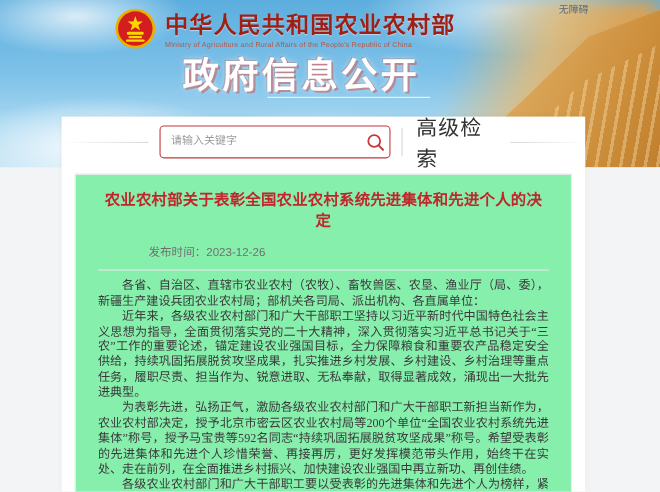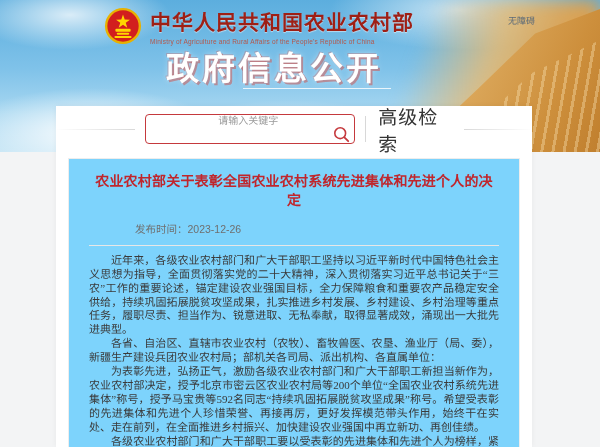--- a/index.html
+++ b/index.html
@@ -22,50 +22,50 @@
   .wheat-tex { position:absolute; right:0; top:40px; width:230px; height:112px; opacity:.5;
     clip-path:polygon(100% 0%, 100% 100%, 34% 100%, 70% 30%);
     background:repeating-linear-gradient(100deg, rgba(255,235,190,.7) 0 3px, rgba(0,0,0,0) 3px 11px); }
 
   .logo { position:absolute; left:104px; top:6px; display:flex; align-items:center; gap:8px; cursor:pointer; }
   .emblem { width:38px; height:38px; flex:0 0 auto; }
   .ministry-cn { font-size:21px; font-weight:bold; color:#9e1f15; letter-spacing:1px;
     text-shadow:0 1px 1px rgba(255,255,255,.5); font-family:"Liberation Serif", serif; }
   .ministry-en { font-size:6.5px; color:#b5564a; margin-top:2px; letter-spacing:.2px; white-space:nowrap; }
 
-  .accessibility { position:absolute; left:508px; top:14px; font-size:9px; color:#5a6a78; cursor:pointer; }
+  .accessibility { position:absolute; left:508px; top:2px; font-size:9px; color:#5a6a78; cursor:pointer; }
 
   .banner-title { position:absolute; left:0; top:42px; width:548px; text-align:center;
     font-size:33px; font-weight:bold; color:#ffffff; letter-spacing:3px;
     text-shadow:2px 2px 0 rgba(198,96,96,.6), -1px -1px 0 rgba(198,96,96,.35), 0 0 6px rgba(255,255,255,.5);
     font-family:"Liberation Sans", sans-serif; }
   .banner-underline { position:absolute; left:243px; top:88px; width:148px; height:1px;
     background:rgba(255,255,255,.8); }
 
   
   .card { position:absolute; left:56px; top:106px; width:476px; height:341px; background:#ffffff;
     box-shadow:0 0 6px rgba(0,0,0,.05); }
 
   
   .search-row { height:46px; display:flex; align-items:center; justify-content:center; }
   .deco-line { height:1px; background:#dcdcdc; }
   .deco-line.left  { width:84px; background:linear-gradient(to left, #d9d9d9, rgba(217,217,217,0)); }
   .deco-line.right { width:72px; background:linear-gradient(to right, #d9d9d9, rgba(217,217,217,0)); margin-left:10px; }
   .search-box { width:222px; height:30px; border:1px solid #c5393d; border-radius:4px; background:#fff;
-    display:flex; align-items:flex-end; margin:0 10px 0 10px;flex-direction:column; }
+    display:flex; align-items:flex-start; margin:0 10px 0 10px; }
   .search-input { flex:1; border:none; outline:none; height:26px; padding:0 4px 0 9px; font-size:10px; color:#333;
     background:transparent; font-family:"Liberation Sans", sans-serif; }
   .search-input::placeholder { color:#9a9a9a; }
   .search-btn { width:26px; height:28px; border:none; background:transparent; cursor:pointer;
     display:flex; align-items:center; justify-content:center; padding:0; }
   .v-divider { width:1px; height:26px; background:#d8d8d8; margin-right:12px; }
   .adv-search { font-size:19px; color:#333; cursor:pointer; letter-spacing:1px; }
 
   
-  .article-box { margin:6px 12px 0 12px; border:1px solid #ededed; background:#7dd3fc;
+  .article-box { margin:6px 12px 0 12px; border:1px solid #ededed; background:#86efac;
     height:290px; padding:13px 20px 0 20px; overflow:hidden; }
   .article-title { text-align:center; font-size:14px; font-weight:bold; color:#c0262c;
     letter-spacing:.2px; line-height:1.35; font-family:"Liberation Sans", sans-serif; }
   .meta-row { margin-top:11px; display:flex; justify-content:space-between;
     padding:0 50px 0 46px; font-size:10.5px; color:#6f6f6f;text-align:center; }
   .meta-left { white-space:nowrap; }
   .font-size-ctl { white-space:nowrap; }
   .font-size-ctl span.opt { cursor:pointer; margin:0 1px; }
   .meta-divider { border-bottom:1px solid #e7e7e7; margin-top:9px; }
 
@@ -129,19 +129,19 @@
 
     <div class="meta-row">
       <div class="meta-left">
         <span>发布时间：</span><span>2023-12-26</span>
       </div>
     </div>
 
     <div class="meta-divider"></div>
 
     <div class="article-body">
+      <p>各省、自治区、直辖市农业农村（农牧）、畜牧兽医、农垦、渔业厅（局、委），新疆生产建设兵团农业农村局；部机关各司局、派出机构、各直属单位：</p>
       <p>近年来，各级农业农村部门和广大干部职工坚持以习近平新时代中国特色社会主义思想为指导，全面贯彻落实党的二十大精神，深入贯彻落实习近平总书记关于“三农”工作的重要论述，锚定建设农业强国目标，全力保障粮食和重要农产品稳定安全供给，持续巩固拓展脱贫攻坚成果，扎实推进乡村发展、乡村建设、乡村治理等重点任务，履职尽责、担当作为、锐意进取、无私奉献，取得显著成效，涌现出一大批先进典型。</p>
-      <p>各省、自治区、直辖市农业农村（农牧）、畜牧兽医、农垦、渔业厅（局、委），新疆生产建设兵团农业农村局；部机关各司局、派出机构、各直属单位：</p>
       <p>为表彰先进，弘扬正气，激励各级农业农村部门和广大干部职工新担当新作为，农业农村部决定，授予北京市密云区农业农村局等200个单位“全国农业农村系统先进集体”称号，授予马宝贵等592名同志“持续巩固拓展脱贫攻坚成果”称号。希望受表彰的先进集体和先进个人珍惜荣誉、再接再厉，更好发挥模范带头作用，始终干在实处、走在前列，在全面推进乡村振兴、加快建设农业强国中再立新功、再创佳绩。</p>
       <p>各级农业农村部门和广大干部职工要以受表彰的先进集体和先进个人为榜样，紧密团结在以习近平同志为核心的党中央周围，落实党中央、国务院部署要求，统筹抓好以乡村振兴为重心的三农各项工作，守正创新、踔厉奋发、久久为功，不断谱写新时代新征程三农事业新篇章，为全面建设社会主义现代化国家、全面推进中华民族伟大复兴作出新的更大贡献。</p>
     </div>
   </div>
 </div>
 
 </body></html>

